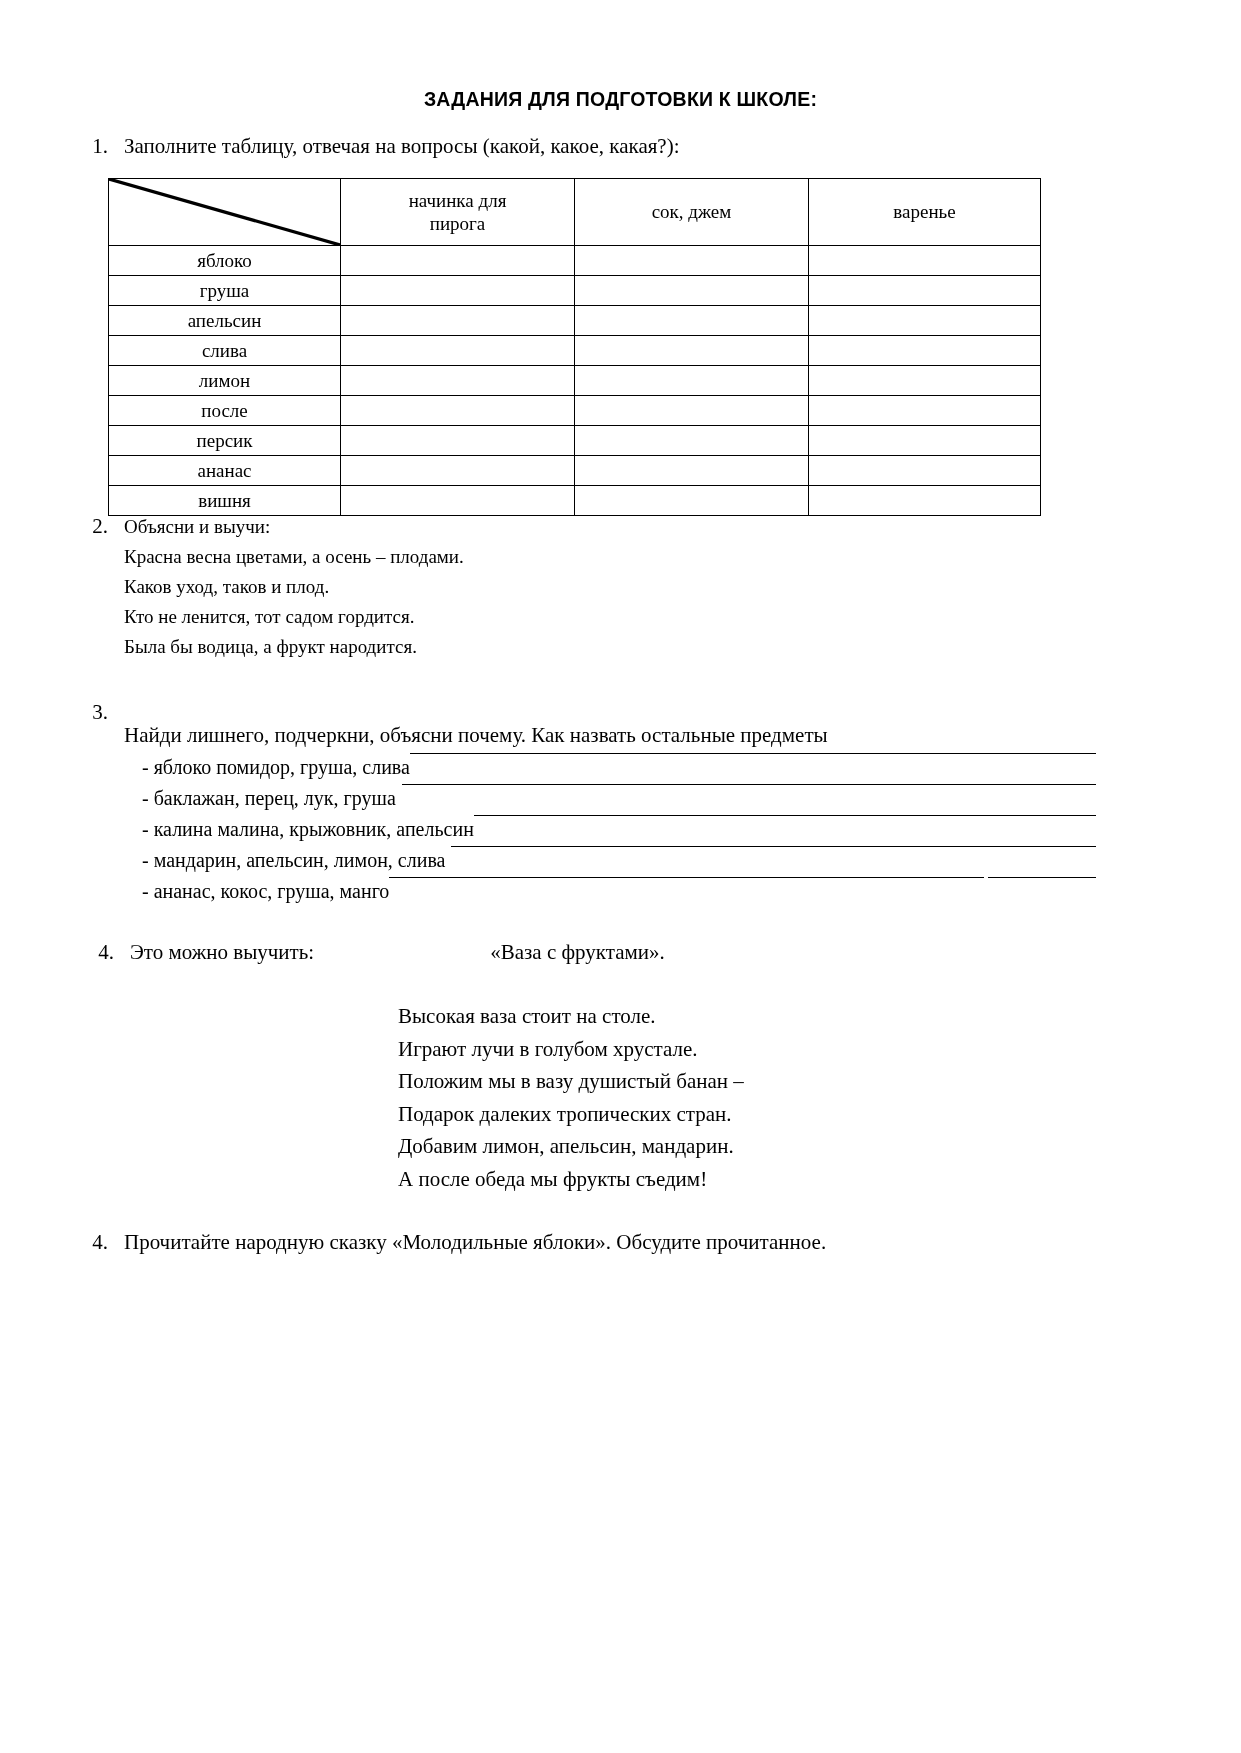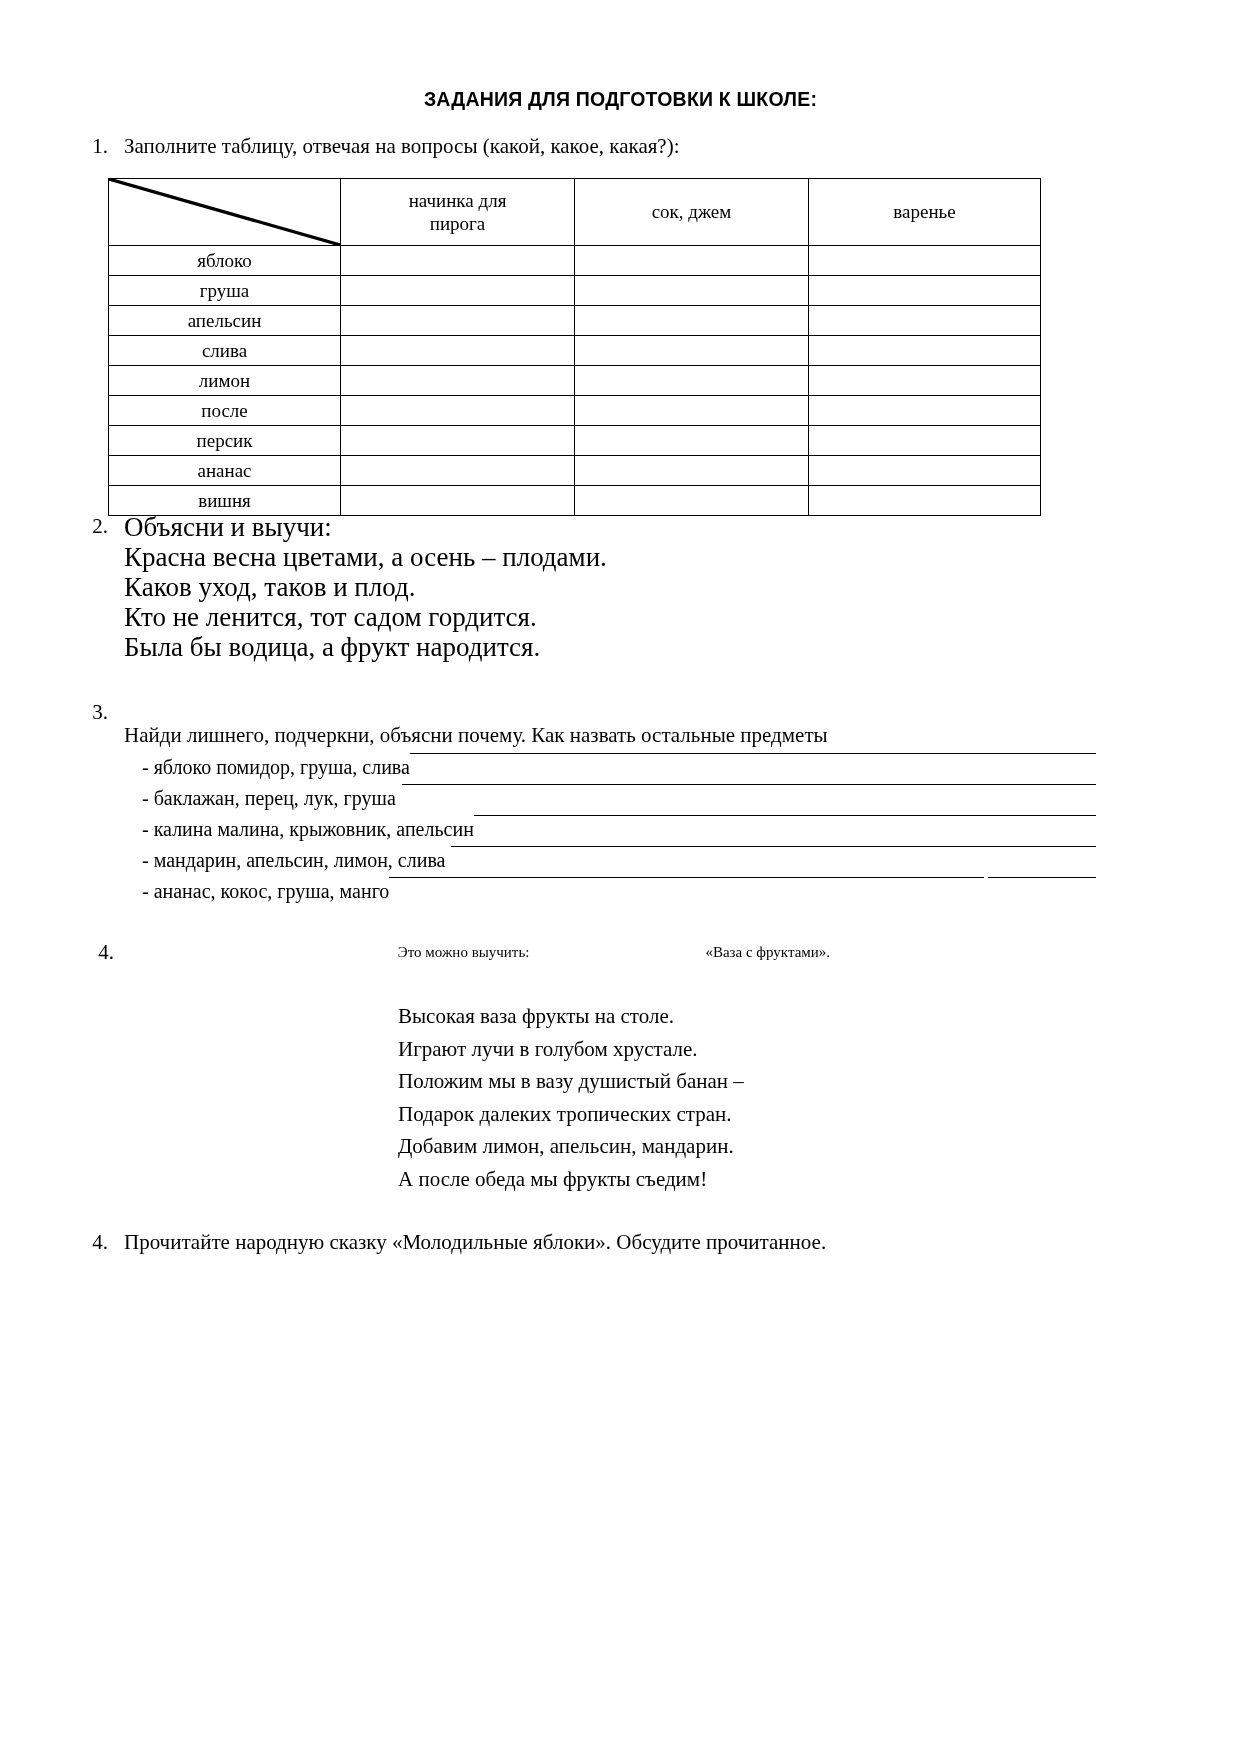--- a/index.html
+++ b/index.html
@@ -101,21 +101,21 @@
   .hdr-two-line { line-height: 23px; }
 
   
   #task2 {
     left: 86px;
     top: 512px;
     width: 900px;
   }
   #task2 .item-num { width: 22px; }
   #task2 .item-body { padding-left: 16px; }
-  #task2 .line { font-size: 27px; line-height: 30px; white-space: nowrap; }
+  #task2 .line { font-size: 19px; line-height: 30px; white-space: nowrap; }
 
   
   #task3 {
     left: 86px;
     top: 698px;
     width: 1010px;
   }
   #task3 .item-num { width: 22px; }
   #task3 .item-body { padding-left: 16px; }
   #task3 .q { font-size: 21px; line-height: 30px; margin-top: 22px; }
@@ -148,24 +148,23 @@
 
   
   #task4 {
     left: 88px;
     top: 938px;
     width: 1010px;
   }
   #task4 .item-num { width: 26px; }
   #task4 .item-body { padding-left: 16px; }
   #task4 .lead {
-    font-size: 15px;
+    font-size: 21px;
     line-height: 28px;
     display: flex;
-    justify-content: center;
   }
   #task4 .lead .lead-a { flex: 0 0 auto; }
   #task4 .lead .lead-spacer { flex: 0 0 auto; width: 176px; }
   #task4 .lead .lead-b { flex: 0 0 auto; }
 
   .poem {
     position: absolute;
     left: 398px;
     top: 1000px;
     font-size: 21px;
@@ -326,21 +325,21 @@
     <div class="item-body">
       <div class="lead">
         <span class="lead-a">Это можно выучить:</span>
         <span class="lead-spacer"></span>
         <span class="lead-b">«Ваза с фруктами».</span>
       </div>
     </div>
   </div>
 
   <div class="poem">
-    <div>Высокая ваза фрукты на столе.</div>
+    <div>Высокая ваза стоит на столе.</div>
     <div>Играют лучи в голубом хрустале.</div>
     <div>Положим мы в вазу душистый банан –</div>
     <div>Подарок далеких тропических стран.</div>
     <div>Добавим лимон, апельсин, мандарин.</div>
     <div>А после обеда мы фрукты съедим!</div>
   </div>
 
   <div class="item" id="task5">
     <div class="item-num">4.</div>
     <div class="item-body">Прочитайте  народную сказку «Молодильные яблоки». Обсудите прочитанное.</div>

